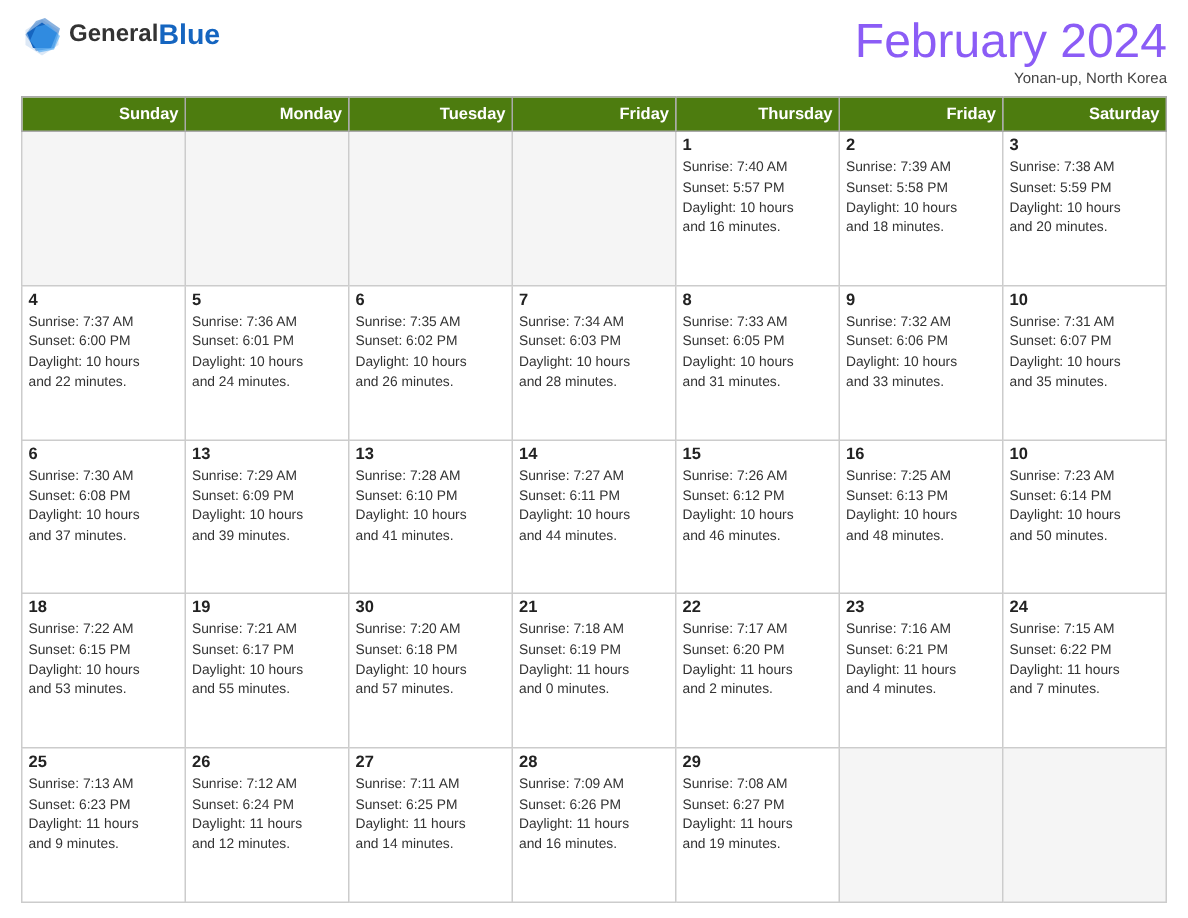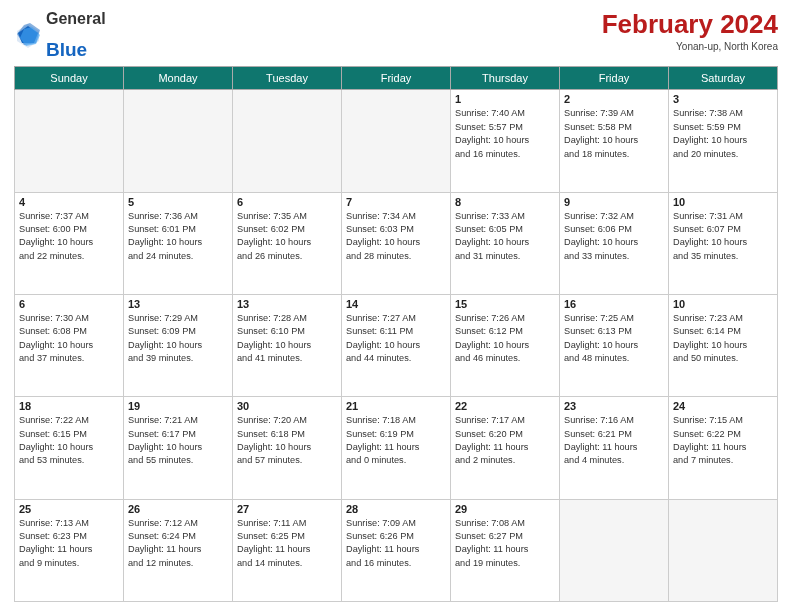--- a/index.html
+++ b/index.html
@@ -34,42 +34,42 @@
       line-height: 1.1;
     }
     .logo-icon {
       width: 28px;
       height: 28px;
     }
     .title-block {
       text-align: right;
     }
     .cal-title {
-      font-size: 26px;
-      font-weight: bold;
-      color: #b91c1c;
+      font-size: 32px;
+      font-weight: normal;
+      color: #8b5cf6;
       line-height: 1.1;
     }
     .cal-subtitle {
       font-size: 10px;
       color: #444;
       margin-top: 2px;
     }
     table {
       width: 100%;
       border-collapse: collapse;
       flex: 1;
     }
     th {
-      background-color: #0f766e;
+      background-color: #4d7c0f;
       color: #fff;
       font-size: 11px;
-      font-weight: normal;
+      font-weight: bold;
       padding: 5px 4px;
-      text-align: center;
+      text-align: right;
       border: 1px solid #aaa;
     }
     td {
       border: 1px solid #ccc;
       vertical-align: top;
       padding: 3px 4px;
       font-size: 9.2px;
       color: #333;
       width: calc(100% / 7);
       height: 86px;
@@ -96,21 +96,21 @@
 <div class="page">
   <div class="header">
     <div class="logo">
       <svg class="logo-icon" viewBox="0 0 28 28">
         <polygon points="14,3 25,10 25,20 14,27 3,20 3,10" fill="#1565c0" opacity="0.15"></polygon>
         <polygon points="16,2 26,9 22,22 10,24 3,13 10,4" fill="#1565c0" opacity="0.5"></polygon>
         <polygon points="14,5 24,12 20,22 8,22 4,12" fill="#1565c0"></polygon>
         <polygon points="18,6 26,14 22,23 12,25 6,17 10,8" fill="#42a5f5" opacity="0.6"></polygon>
       </svg>
       <div>
-        <div style="display:flex; flex-direction:column; line-height:1.15;gap:12px;">
+        <div style="display:flex; flex-direction:row; line-height:1.15;">
           <span class="logo-text" style="color:#333; font-size:16px;">General</span>
           <span class="logo-text" style="color:#1565c0; font-size:19px;">Blue</span>
         </div>
       </div>
     </div>
     <div class="title-block">
       <div class="cal-title">February 2024</div>
       <div class="cal-subtitle">Yonan-up, North Korea</div>
     </div>
   </div>

